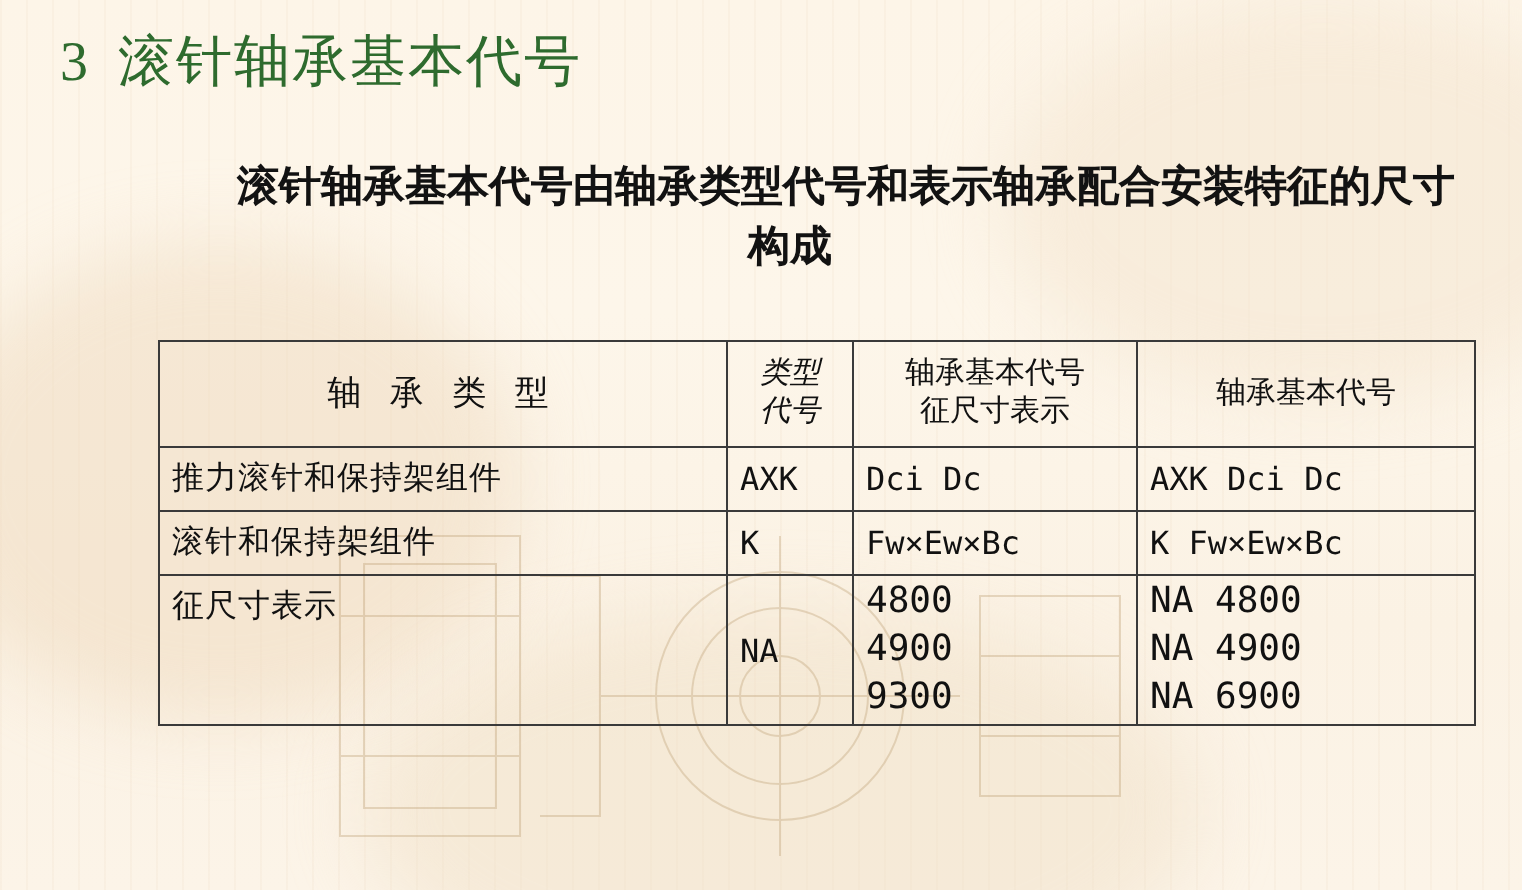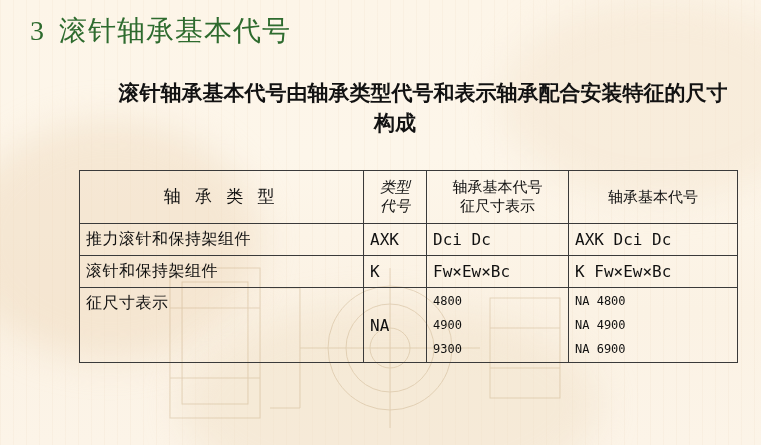--- a/index.html
+++ b/index.html
@@ -168,21 +168,21 @@
     padding-top: 4px;
   }
   td.tall.name {
     vertical-align: top;
     padding-top: 5px;
   }
   .stack-line {
     display: block;
     line-height: 24px;
     font-family: "DejaVu Sans Mono", monospace;
-    font-size: 12px;
+    font-size: 18px;
   }
 </style>
 </head>
 <body>
 
 <div class="bg"></div>
 <div class="bg-stripes"></div>
 <div class="bg-blotch blotch-a"></div>
 <div class="bg-blotch blotch-b"></div>
 <div class="bg-blotch blotch-c"></div>

